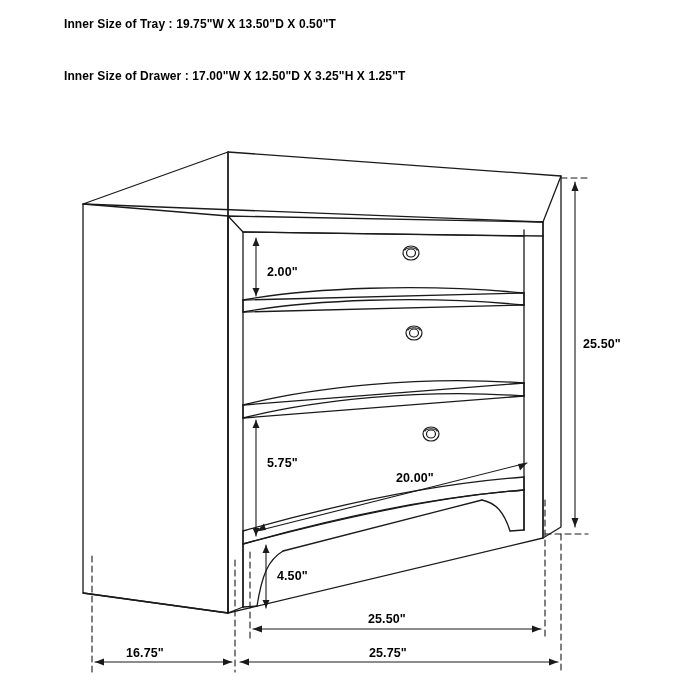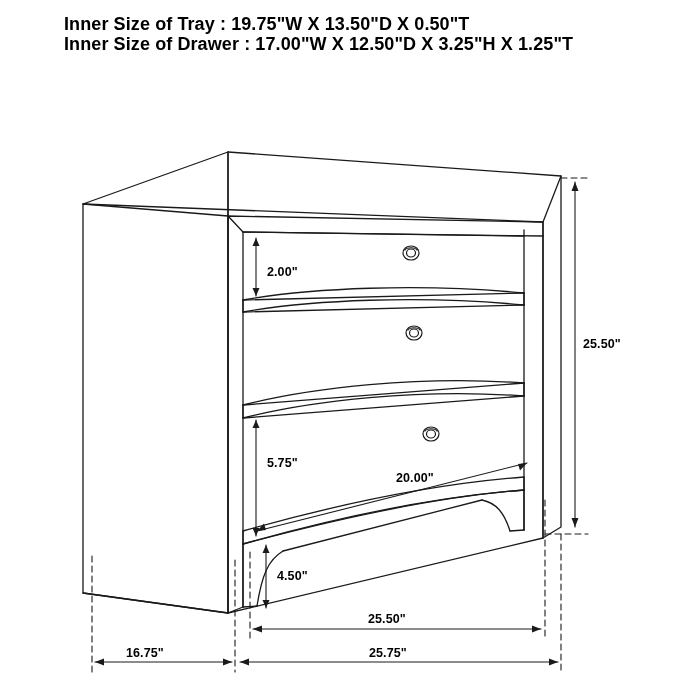--- a/index.html
+++ b/index.html
@@ -17,27 +17,27 @@
   }
   #stage {
     position: relative;
     width: 700px;
     height: 700px;
   }
   .hdr {
     position: absolute;
     left: 64px;
     top: 14px;
-    font-size: 18px;
+    font-size: 12px;
     font-weight: bold;
     line-height: 20px;
     letter-spacing: 0.1px;
     white-space: nowrap;
   }
-  .hdr .line2 { display: block; }
+  .hdr .line2 { display: block; margin-top: 32px; }
   svg#drawing {
     position: absolute;
     left: 0;
     top: 0;
     width: 700px;
     height: 700px;
   }
   .dimlabel {
     position: absolute;
     font-size: 12.5px;

